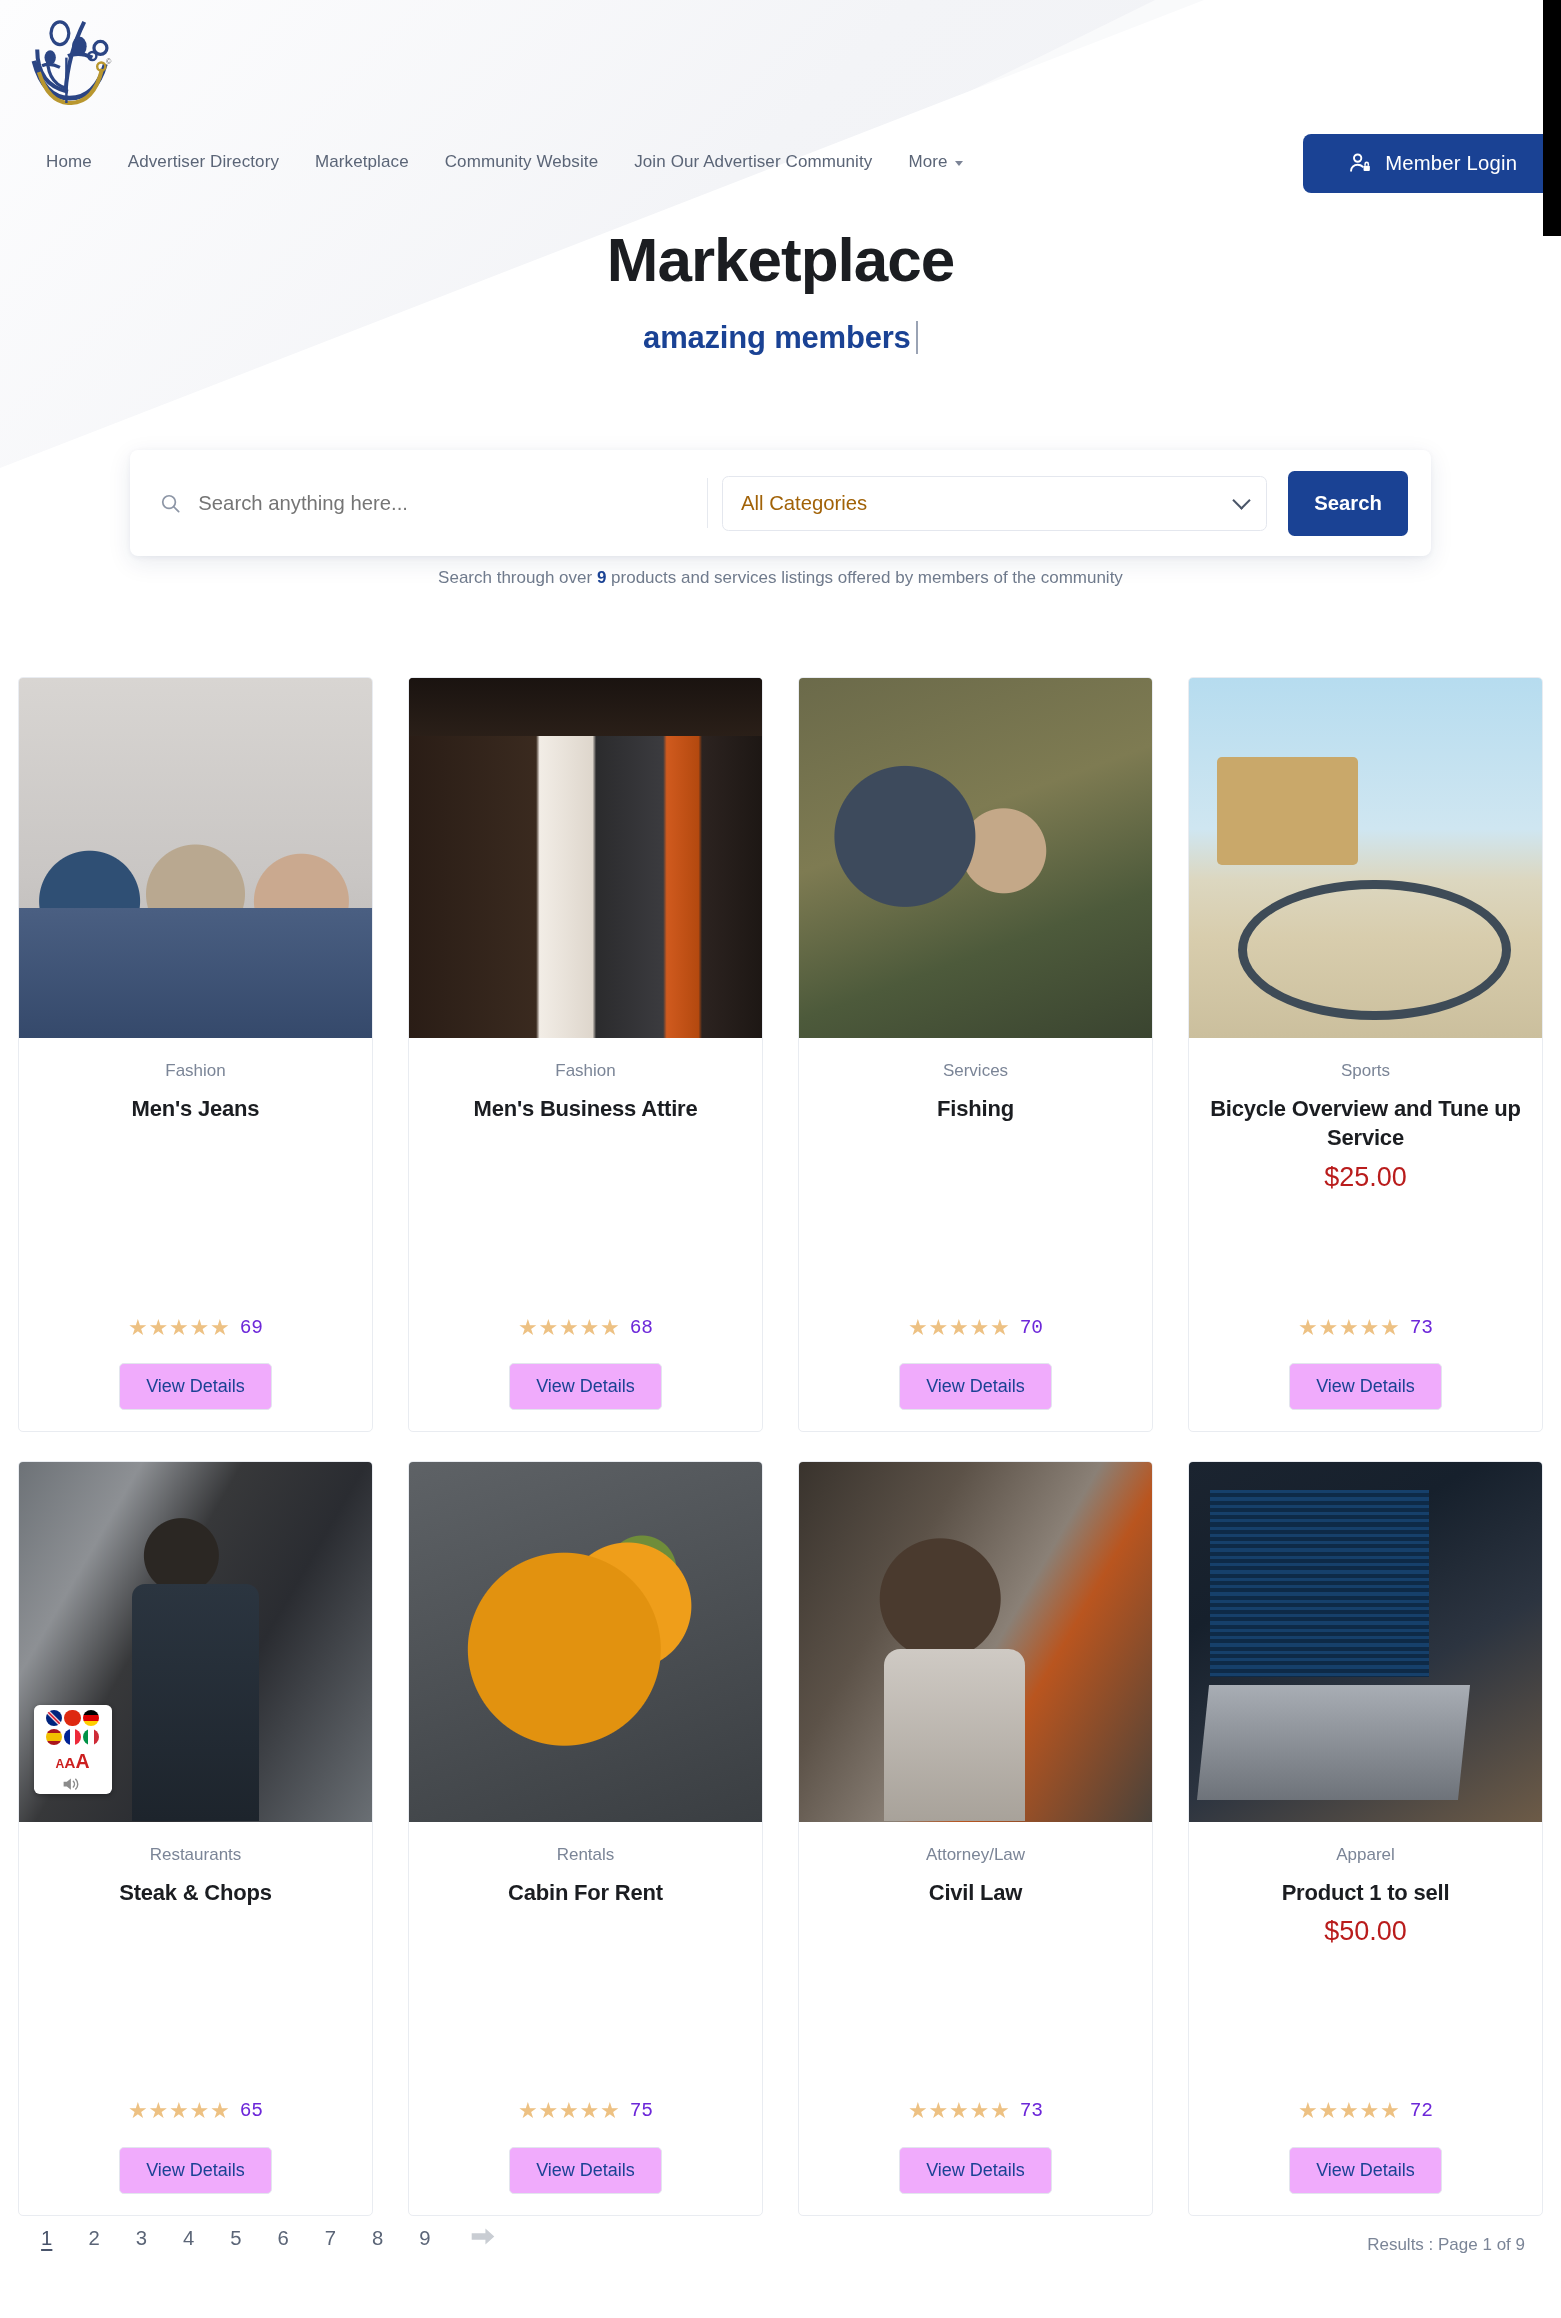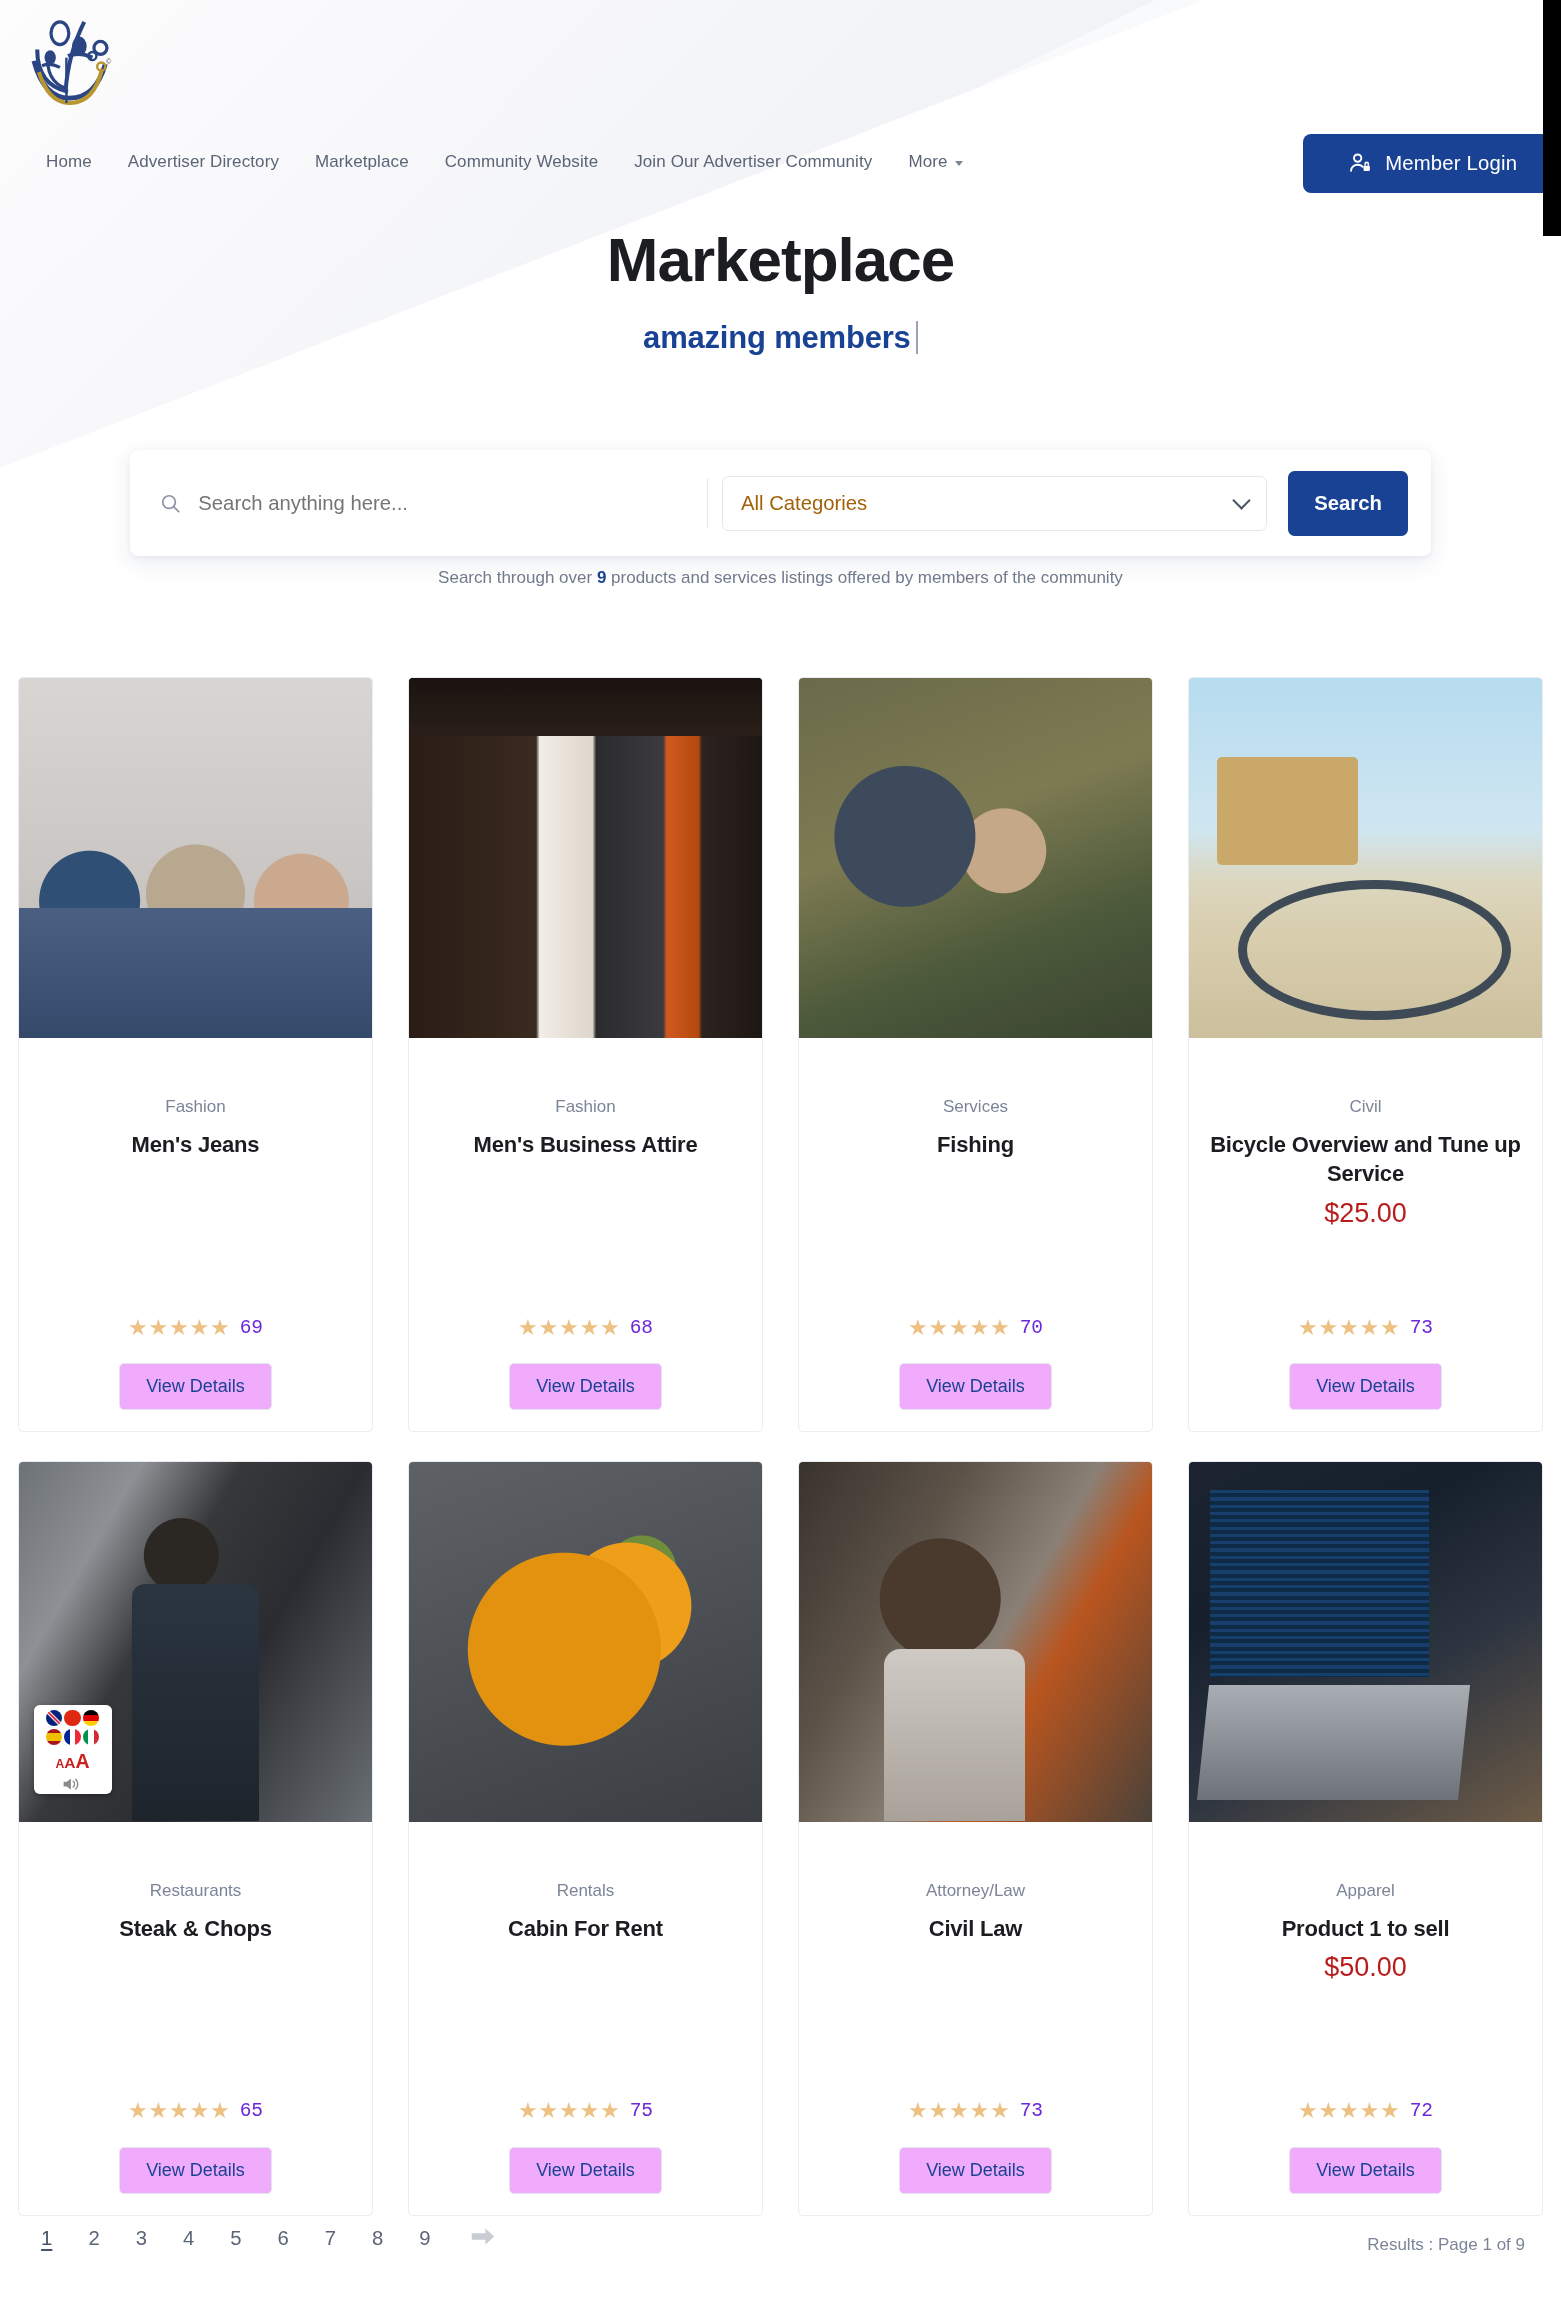--- a/index.html
+++ b/index.html
@@ -98,21 +98,21 @@
     position: absolute; left: 0; top: 568px; width: 1561px; text-align: center;
     font-size: 17px; color: #6f7a8c; z-index: 35;
   }
   .search-note b { color: #1a4294; font-weight: 700; }
 
   
   .grid { position: absolute; left: 18px; top: 677px; width: 1526px; }
   .row { display: flex; gap: 35px; margin-bottom: 28.5px; }
   .card {
     width: 355px; background: #ffffff; border: 0.8px solid #e9ecf1; border-radius: 4.9px;
-    overflow: hidden; display: flex; flex-direction: column; height: 755px; gap: 36px;
+    overflow: hidden; display: flex; flex-direction: column; height: 755px;
   }
   .card-img { width: 100%; height: 360px; position: relative; overflow: hidden; }
   .card-body {
     flex: 1; display: flex; flex-direction: column; align-items: center;
     padding: 23px 14.6px 21px; text-align: center;
   }
   .cat-label { font-size: 17px; color: #7b8597; margin-bottom: 13px; }
   .prod-title { font-size: 22px; font-weight: 700; color: #1b1d21; line-height: 1.32; letter-spacing: -0.2px; }
   .prod-price { font-size: 27px; color: #b91c1c; margin-top: 9.8px; }
   .spacer { flex: 1; }
@@ -351,21 +351,21 @@
           </div>
           <button class="details-btn">View Details</button>
         </div>
       </div>
 
       <div class="card">
         <div class="card-img">
             <div class="ph ph-bike"></div>
           </div>
         <div class="card-body">
-          <div class="cat-label">Civil</div>
+          <div class="cat-label">Sports</div>
           <div class="prod-title">Bicycle Overview and Tune up Service</div>
           <div class="prod-price">$25.00</div>
           <div class="spacer"></div>
           <div class="stars-row">
             <span class="stars">
                 <span class="star">★</span>
                 <span class="star">★</span>
                 <span class="star">★</span>
                 <span class="star">★</span>
                 <span class="star">★</span>

